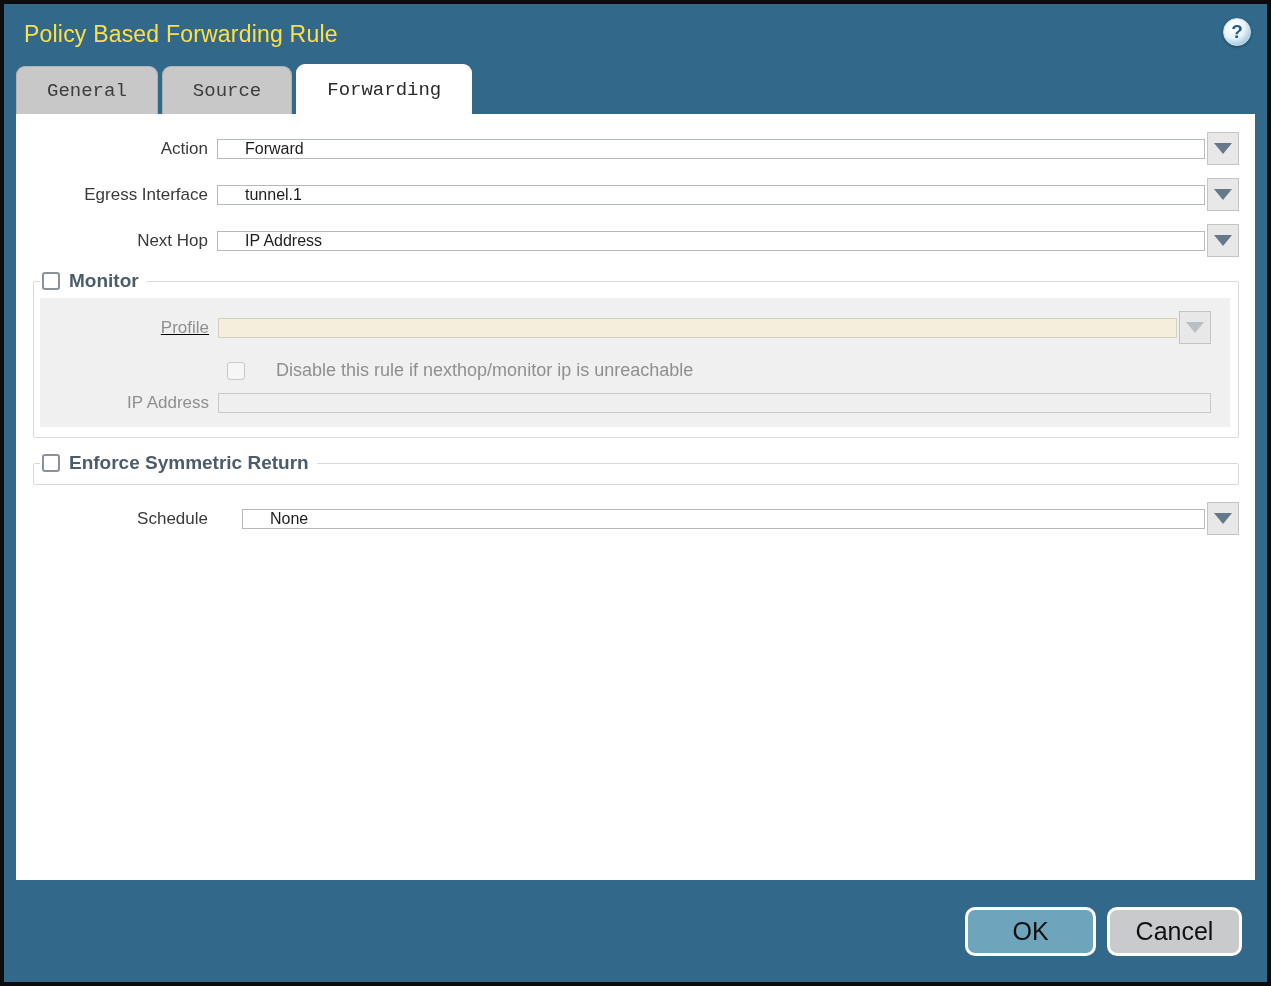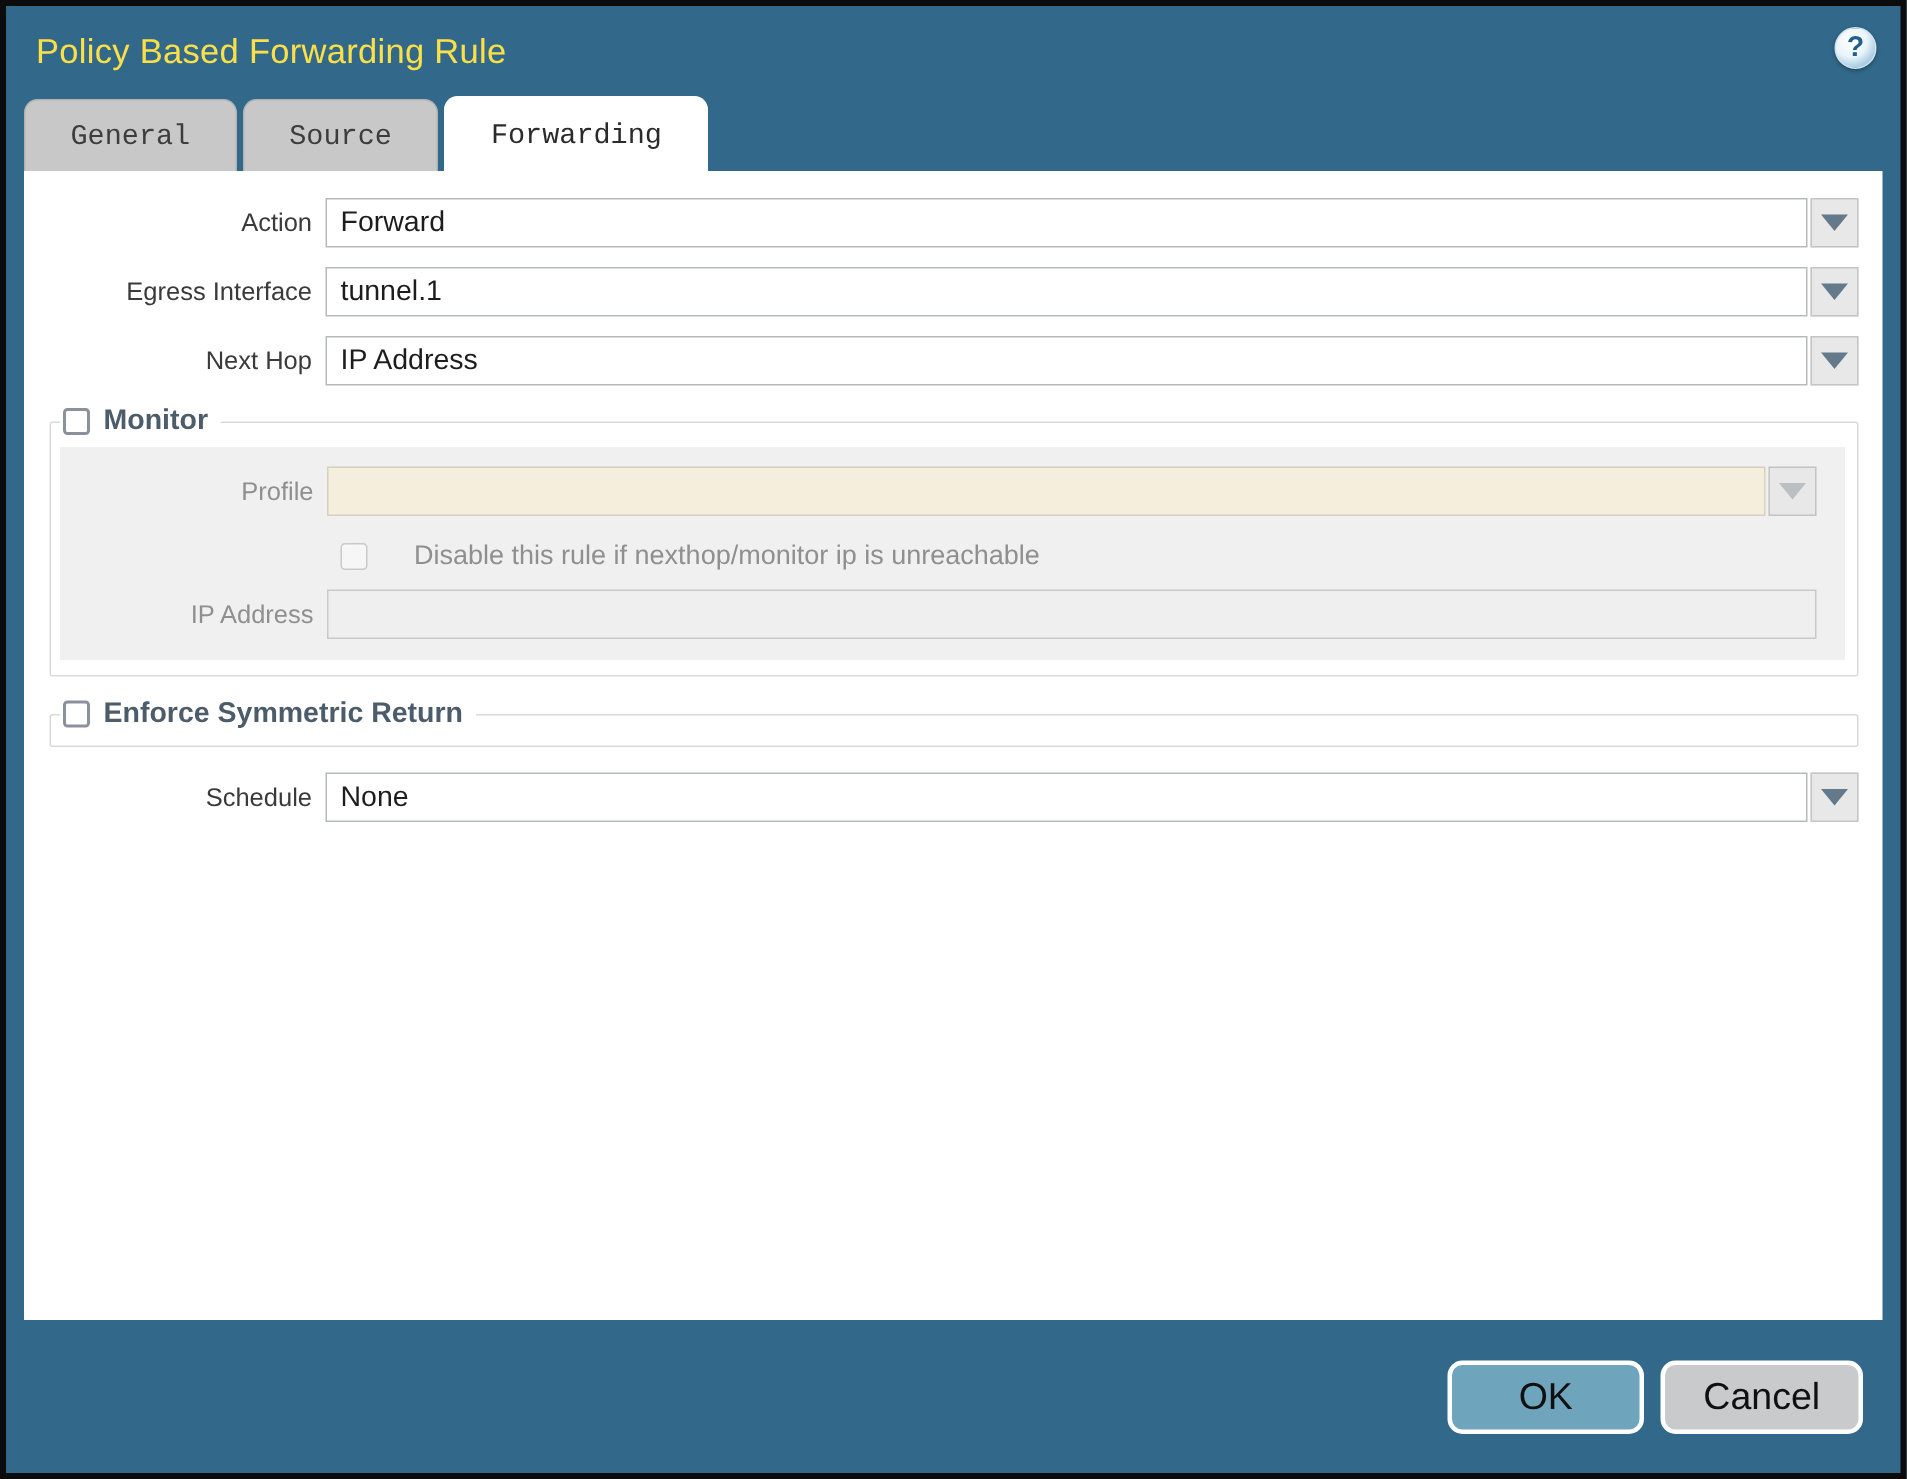--- a/index.html
+++ b/index.html
@@ -83,27 +83,27 @@
     width: 201px;
     text-align: right;
     padding-right: 9px;
     font-size: 17px;
     color: #3a3a3a;
     flex: 0 0 auto;
   }
   .fctrl { flex: 1; display: flex; align-items: center; }
   .ibox {
     flex: 1;
-    height: 33px;
+    height: 20px;
     border: 1px solid #b6babc;
     background: #fff;
-    font-size: 19px;
+    font-size: 16px;
     color: #1d1d1d;
     display: flex; align-items: center;
-    padding-left: 9px;
+    padding-left: 27px;
     cursor: text;
   }
   .ddbtn {
     width: 32px; height: 33px;
     margin-left: 2px;
     background: #e8e8e8;
     border: 1px solid #c4c4c4;
     display: flex; align-items: center; justify-content: center;
     cursor: pointer;
     flex: 0 0 auto;
@@ -226,21 +226,21 @@
     border-radius: 10px;
     border: 3px solid #ffffff;
     font-size: 25px;
     color: #101010;
     display: flex; align-items: center; justify-content: center;
     cursor: pointer;
     font-family: "Liberation Sans", sans-serif;
   }
   .btn.ok { background: #6fa5bc; min-width: 131px; }
   .btn.cancel { background: #c9cacc; min-width: 135px; }
-  .sched { margin-top: 17px; }
+  .sched { margin-top: 17px; gap: 25px; }
 </style>
 </head>
 <body>
 
 <div class="window">
 
   <div class="titlebar">
     <span class="title-text">Policy Based Forwarding Rule</span>
     <div class="help-btn">?</div>
   </div>
@@ -283,21 +283,21 @@
       </div>
     </div>
 
 
     <fieldset>
       <legend>
         <span class="cb"></span>
         <span>Monitor</span>
       </legend>
       <div class="panel">
-        <div class="frow" style="margin-bottom:16px;">
+        <div class="frow" style="margin-bottom:16px;text-decoration:underline;">
           <div class="flabel">Profile</div>
           <div class="fctrl">
             <div class="ibox dis-beige"></div>
             <div class="ddbtn">
                 <span class="arrow dis"></span>
               </div>
           </div>
         </div>
         <div class="cbrow">
           <span class="cb dis"></span>

